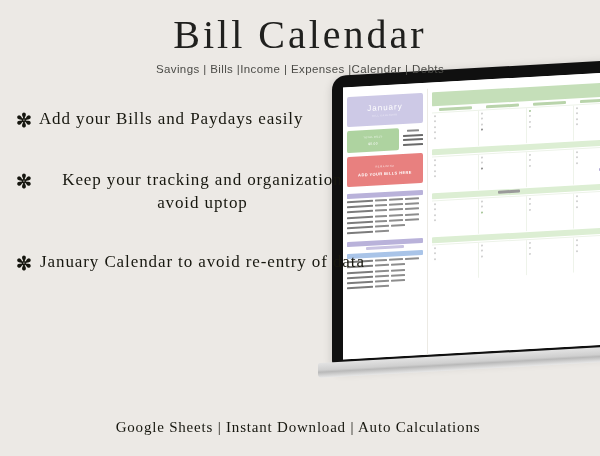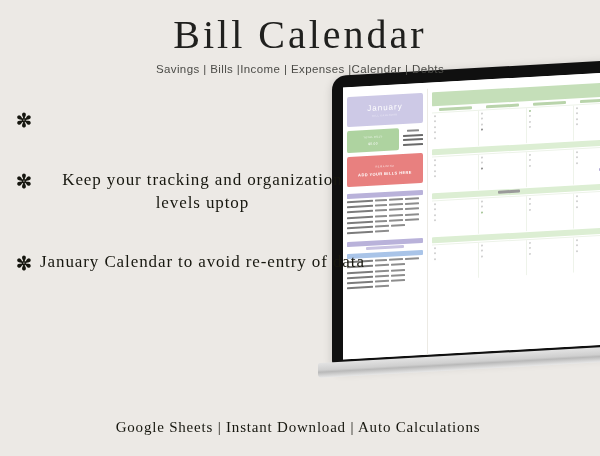--- a/index.html
+++ b/index.html
@@ -328,25 +328,26 @@
 
 <div class="header">
   <div class="title">Bill Calendar</div>
   <div class="subtitle">Savings  |  Bills  |Income  |  Expenses  |Calendar  |  Debts</div>
 </div>
 
 <div class="bullets">
 
   <div class="bullet b1">
     <span class="bullet-star">✼</span>
+    <span class="bullet-text">Add your Bills and  Paydays easily</span>
   </div>
 
   <div class="bullet b2">
     <span class="bullet-star">✼</span>
-    <span class="bullet-text">Keep your tracking and organization levels uptop</span>
+    <span class="bullet-text">Keep your tracking and organization avoid uptop</span>
   </div>
 
   <div class="bullet b3">
     <span class="bullet-star">✼</span>
     <span class="bullet-text">January Calendar to avoid re-entry of data</span>
   </div>
 
 </div>
 
 <div class="laptop">

